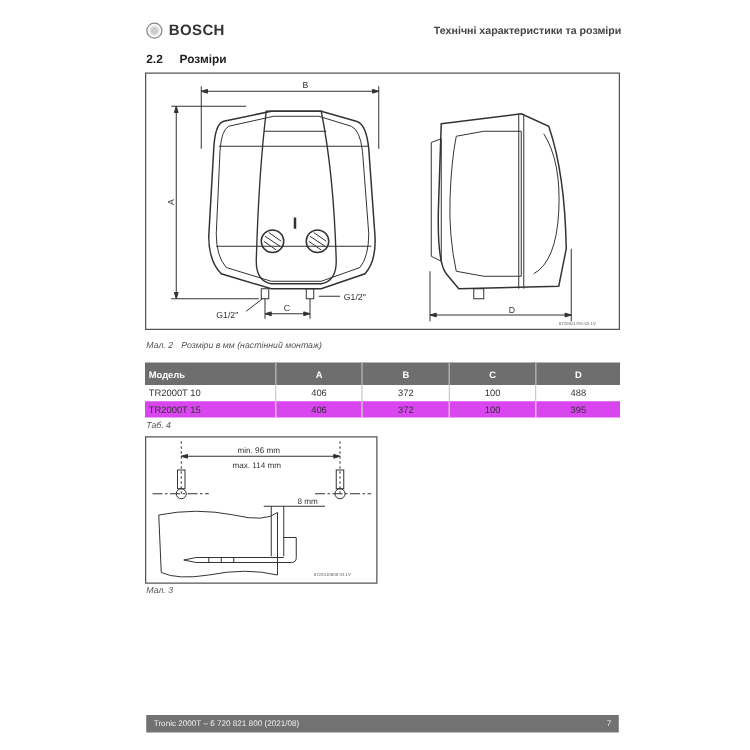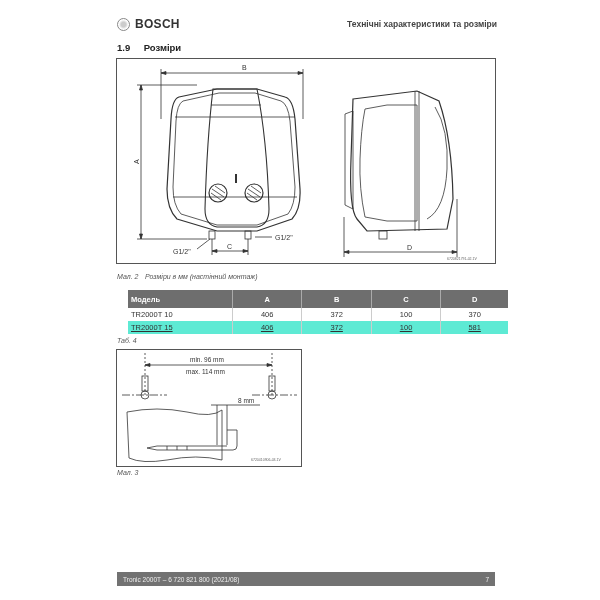--- a/index.html
+++ b/index.html
@@ -14,35 +14,35 @@
   .frame { border:1px solid #555; box-sizing:border-box; background:#fff; }
   .caption { font-size:7px; font-style:italic; color:#555; }
   .caption .lbl { display:inline-block; width:26px; }
   table.dims { border-collapse:collapse; font-size:7.5px; width:380px; }
   table.dims th { background:#6e6e6e; color:#fff; font-weight:bold; height:16px; text-align:center; border-right:1px solid #aaa; }
   table.dims th:first-child { text-align:left; padding-left:3px; }
   table.dims th:last-child, table.dims td:last-child { border-right:none; }
   table.dims td { height:11px; text-align:center; border-right:1px solid #ccc; color:#333;margin-left:43px; }
   table.dims td:first-child { text-align:left; padding-left:3px; }
   table.dims tr.odd td { background:#fff; }
-  table.dims tr.even td { background:#5eead4;text-decoration:underline; }
+  table.dims tr.even td { background:#d946ef; }
   .footer { left:117px; top:572px; width:378px; height:14px; background:#727272; color:#eee; font-size:6.5px; display:flex; align-items:center; justify-content:space-between; padding:0 6px; box-sizing:border-box; }
   svg text { font-family:"Liberation Sans", sans-serif; }
 </style>
 </head>
 <body>
 
 <div class="abs logo">
   <span class="logo-mark"></span>
   <span class="logo-text">BOSCH</span>
 </div>
 <div class="abs header-right">Технічні характеристики та розміри</div>
 
 <div class="abs section-title">
-  <span class="num">1.9</span>
+  <span class="num">2.2</span>
   <span>Розміри</span>
 </div>
 
 <div class="abs frame" style="left:116px; top:58px; width:380px; height:206px;">
   <svg width="378" height="204" viewBox="0 0 378 204">
     <g fill="none" stroke="#333" stroke-width="0.8">
 
       <line x1="44" y1="14" x2="186" y2="14"></line>
       <line x1="44" y1="10" x2="44" y2="60"></line>
       <line x1="186" y1="10" x2="186" y2="60"></line>
@@ -107,45 +107,45 @@
     <text x="56" y="195" font-size="7" fill="#333">G1/2"</text>
     <text x="158" y="181" font-size="7" fill="#333">G1/2"</text>
     <text x="330" y="201" font-size="3.5" fill="#666">6720821791-02.1V</text>
   </svg>
 </div>
 <div class="abs caption" style="left:117px; top:273px;">
   <span class="lbl">Мал. 2</span>
   <span>Розміри в мм (настінний монтаж)</span>
 </div>
 
-<div class="abs" style="left:128px; top:290px;">
+<div class="abs" style="left:116px; top:290px;">
   <table class="dims">
     <thead>
       <tr>
         <th style="width:100px;">Модель</th>
         <th>A</th>
         <th>B</th>
         <th>C</th>
         <th>D</th>
       </tr>
     </thead>
     <tbody>
       <tr class="odd">
         <td>TR2000T 10</td>
         <td>406</td>
         <td>372</td>
         <td>100</td>
-        <td>370</td>
+        <td>488</td>
       </tr>
       <tr class="even">
         <td>TR2000T 15</td>
         <td>406</td>
         <td>372</td>
         <td>100</td>
-        <td>581</td>
+        <td>395</td>
       </tr>
     </tbody>
   </table>
 </div>
 <div class="abs caption" style="left:117px; top:337px;">Таб. 4</div>
 
 <div class="abs frame" style="left:116px; top:349px; width:186px; height:118px;">
   <svg width="184" height="116" viewBox="0 0 184 116">
     <g fill="none" stroke="#333" stroke-width="0.8">
       <line x1="28" y1="3" x2="28" y2="45" stroke-dasharray="2,2"></line>

